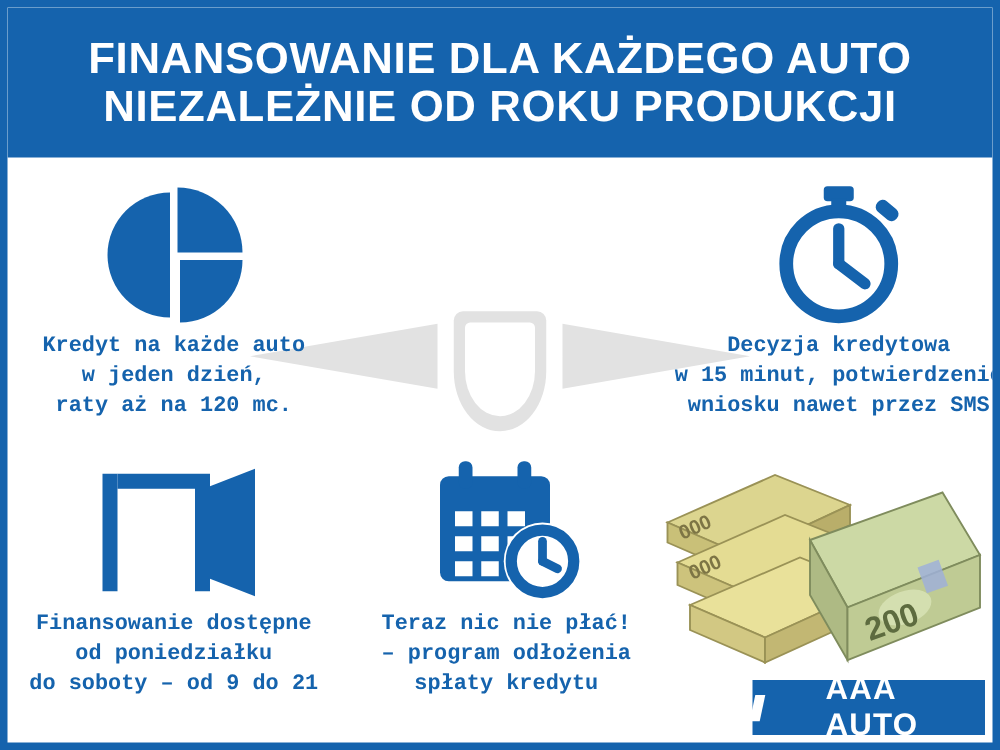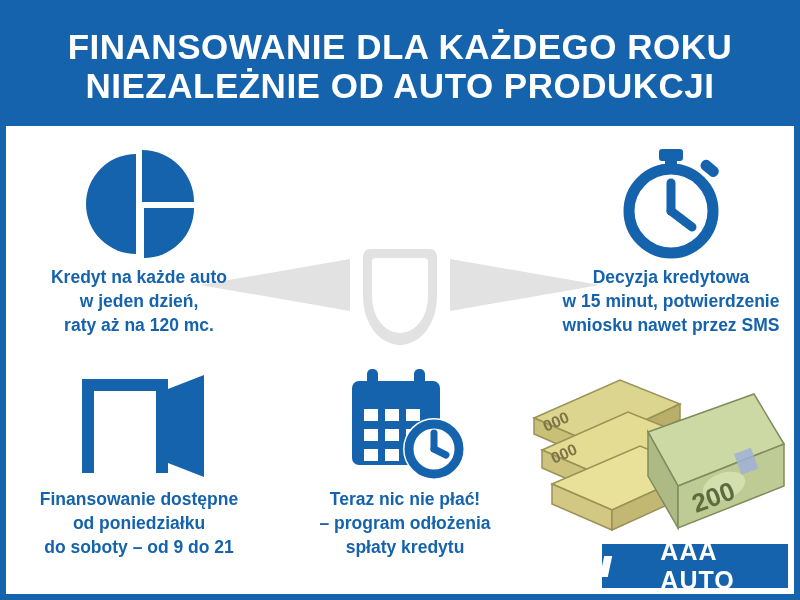--- a/index.html
+++ b/index.html
@@ -126,20 +126,21 @@
     display: flex;
     align-items: center;
     justify-content: center;
   }
   .cell .caption {
     font-size: 17.5px;
     font-weight: bold;
     line-height: 1.36;
     color: #1563ad;
     margin-top: 2px;
+    font-family: Liberation Mono, monospace;
   }
   .r1 { top: 18px; }
   .r2 { top: 240px; }
   .c1 { left: 0px; }
   .c2 { left: 266px; }
   .c3 { left: 532px; }
 
   
   .money {
     position: absolute;
@@ -176,22 +177,22 @@
     transform: skewX(-12deg);
   }
   svg { display: block; }
 </style>
 </head>
 <body>
 
 <div class="poster">
 
   <div class="header">
-    <div class="header-line">FINANSOWANIE DLA KAŻDEGO ROKU</div>
-    <div class="header-line">NIEZALEŻNIE OD AUTO PRODUKCJI</div>
+    <div class="header-line">FINANSOWANIE DLA KAŻDEGO AUTO</div>
+    <div class="header-line">NIEZALEŻNIE OD ROKU PRODUKCJI</div>
   </div>
 
   <div class="watermark">
     <div class="wm-wings">
       <div class="wing wing-l"></div>
       <div class="wing wing-r"></div>
       <div class="wm-shield"></div>
     </div>
   </div>
 

